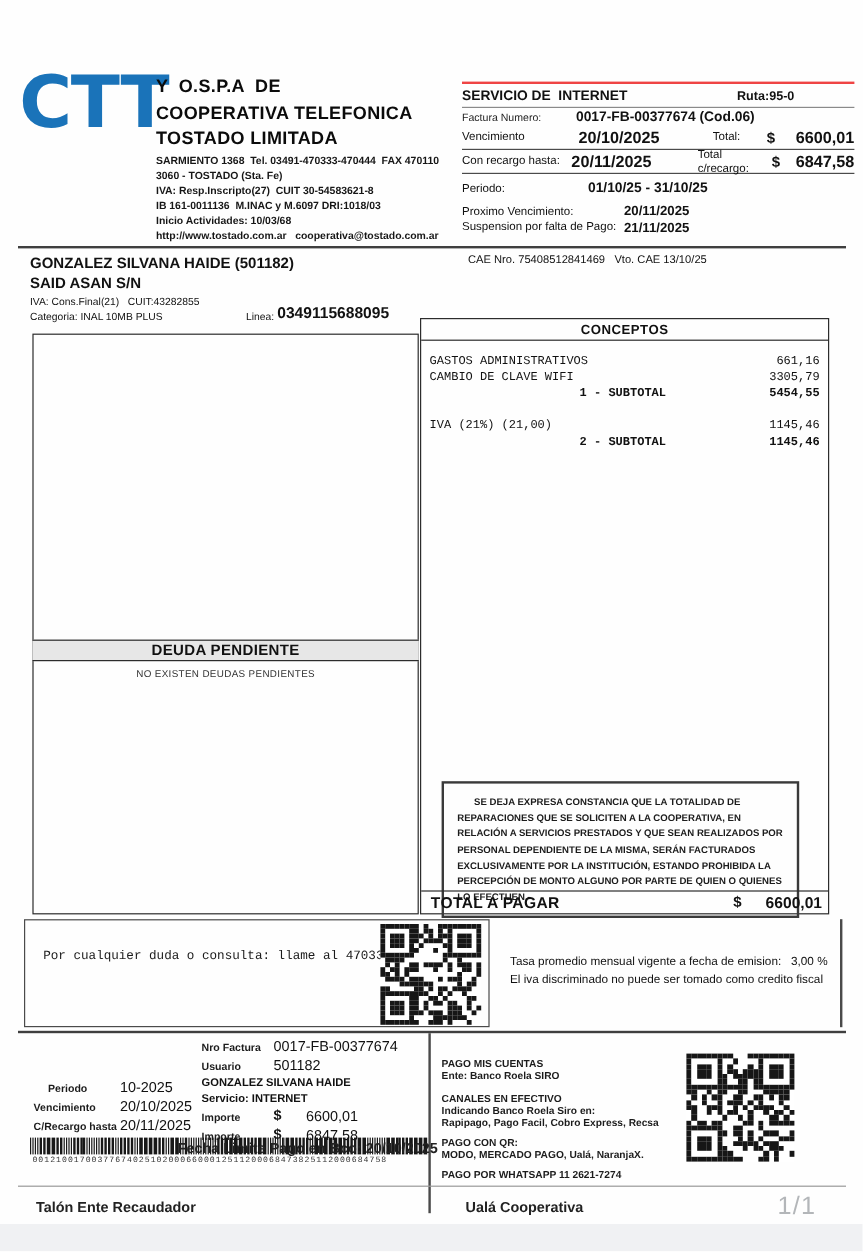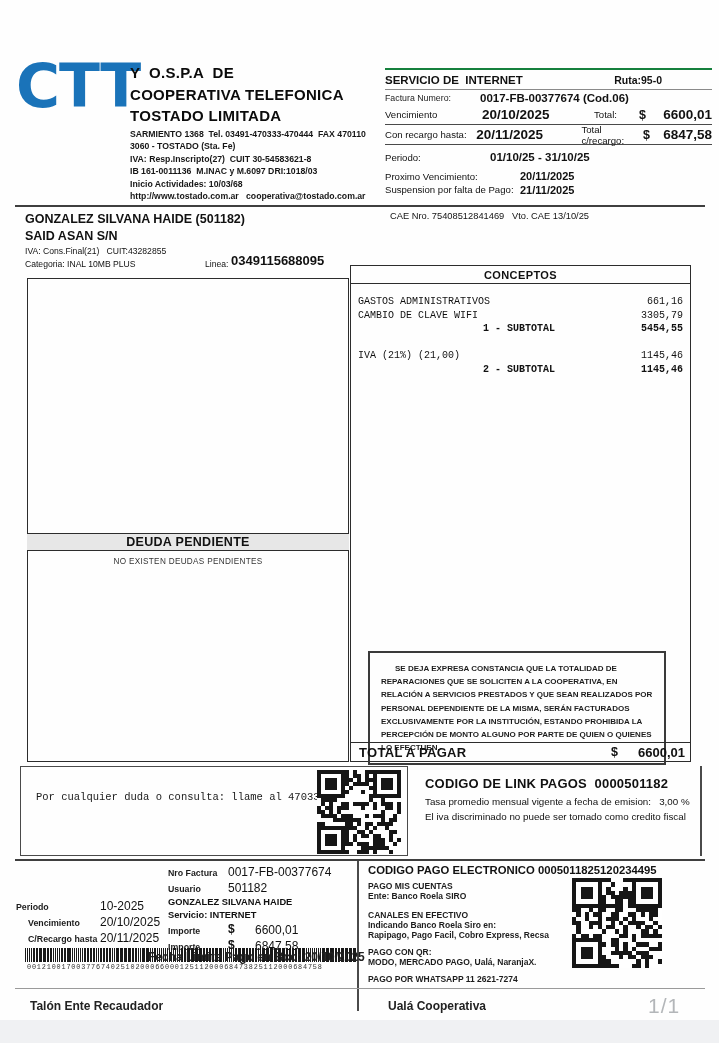--- a/index.html
+++ b/index.html
@@ -10,21 +10,21 @@
   .abs { position:absolute; }
   .b { font-weight:bold; }
 
   
   .logo { left:16px; top:56px; font-size:60px; line-height:60px; font-weight:bold;
           color:#1a73b9; letter-spacing:-1px; font-family:"DejaVu Sans",sans-serif; }
   .company { left:130px; top:62px; font-size:15px; line-height:21.5px; font-weight:bold; color:#0b0b0b; letter-spacing:.3px; }
   .addr { left:130px; top:128px; font-size:8.7px; line-height:12.4px; font-weight:bold; color:#161616; }
 
   
-  .svcbox { left:385px; top:68px; width:327px; border-top:2px solid #15803d; font-size:9px; }
+  .svcbox { left:385px; top:68px; width:327px; border-top:2px solid #ef4444; font-size:9px; }
   .svc-row { display:flex; align-items:center; }
   .bb1 { border-bottom:1px solid #8a8a8a; }
   .bb2 { border-bottom:1.5px solid #4a4a4a; }
   .svc-title-row { height:20px; }
   .svc-title { font-weight:bold; font-size:11.5px; }
   .svc-ruta { font-weight:bold; font-size:10.5px; margin-left:auto; margin-right:50px; }
   .svc-pair { display:flex; align-items:center; height:15px; }
   .slbl { width:95px; font-size:8.8px; color:#222; }
   .sval { font-weight:bold; font-size:11.5px; }
   .svc-money { display:flex; align-items:center; height:20px; }
@@ -453,29 +453,28 @@
         <i style="grid-area:21/7"></i>
         <i style="grid-area:21/8"></i>
         <i style="grid-area:21/11"></i>
         <i style="grid-area:21/12"></i>
         <i style="grid-area:21/13"></i>
         <i style="grid-area:21/15"></i>
         <i style="grid-area:21/19"></i>
       </div>
   </div>
 
-  <div class="abs linkpagos-title" data-bind="link_pagos.title">CODIGO DE LINK PAGOS  0000501182</div>
   <div class="abs linkpagos-l1" data-bind="link_pagos.line1">Tasa promedio mensual vigente a fecha de emision:   3,00 %</div>
   <div class="abs linkpagos-l2" data-bind="link_pagos.line2">El iva discriminado no puede ser tomado como credito fiscal</div>
   <div class="abs vline" style="left:700px; top:766px; width:1.5px; height:90px"></div>
 
   <div class="abs rule" style="left:15px; top:859px; width:690px; height:1.5px"></div>
   <div class="abs vline" style="left:357px; top:861px; width:1.5px; height:150px"></div>
 
-  <div class="abs stub-lbl" style="left:16px; top:902px" data-bind="stub.period_label">Periodo</div>
+  <div class="abs stub-lbl" style="left:40px; top:902px" data-bind="stub.period_label">Periodo</div>
   <div class="abs stub-val" style="left:100px; top:899px" data-bind="stub.period_value">10-2025</div>
   <div class="abs stub-lbl" style="left:28px; top:918px" data-bind="stub.due_label">Vencimiento</div>
   <div class="abs stub-val" style="left:100px; top:915px" data-bind="stub.due_value">20/10/2025</div>
   <div class="abs stub-lbl" style="left:28px; top:934px" data-bind="stub.surcharge_label">C/Recargo hasta</div>
   <div class="abs stub-val" style="left:100px; top:931px" data-bind="stub.surcharge_value">20/11/2025</div>
 
   <div class="abs stub-lbl" style="left:168px; top:868px" data-bind="stub.invoice_label">Nro Factura</div>
   <div class="abs stub-val" style="left:228px; top:865px" data-bind="stub.invoice_value">0017-FB-00377674</div>
   <div class="abs stub-lbl" style="left:168px; top:884px" data-bind="stub.user_label">Usuario</div>
   <div class="abs stub-val" style="left:228px; top:881px" data-bind="stub.user_value">501182</div>
@@ -605,21 +604,20 @@
       <i style="width:2px"></i>
       <i style="width:2px"></i>
       <i style="width:2px"></i>
       <i style="width:3px"></i>
       <i style="width:3px"></i>
       <i style="width:3px"></i>
       <i style="width:3px"></i>
     </div>
   <div class="abs barcode-digits" data-bind="stub.barcode_digits">001210017003776740251020006600012511200068473825112000684758</div>
 
-  <div class="abs epay-title" data-bind="epay.title">CODIGO PAGO ELECTRONICO 0005011825120234495</div>
   <div class="abs epay-block" style="left:368px; top:882px">
     <div data-bind="epay.block1_line1">PAGO MIS CUENTAS</div>
     <div data-bind="epay.block1_line2">Ente: Banco Roela SIRO</div>
   </div>
   <div class="abs epay-block" style="left:368px; top:911px">
     <div data-bind="epay.block2_line1">CANALES EN EFECTIVO</div>
     <div data-bind="epay.block2_line2">Indicando Banco Roela Siro en:</div>
     <div data-bind="epay.block2_line3">Rapipago, Pago Facil, Cobro Express, Recsa</div>
   </div>
   <div class="abs epay-block" style="left:368px; top:948px">

